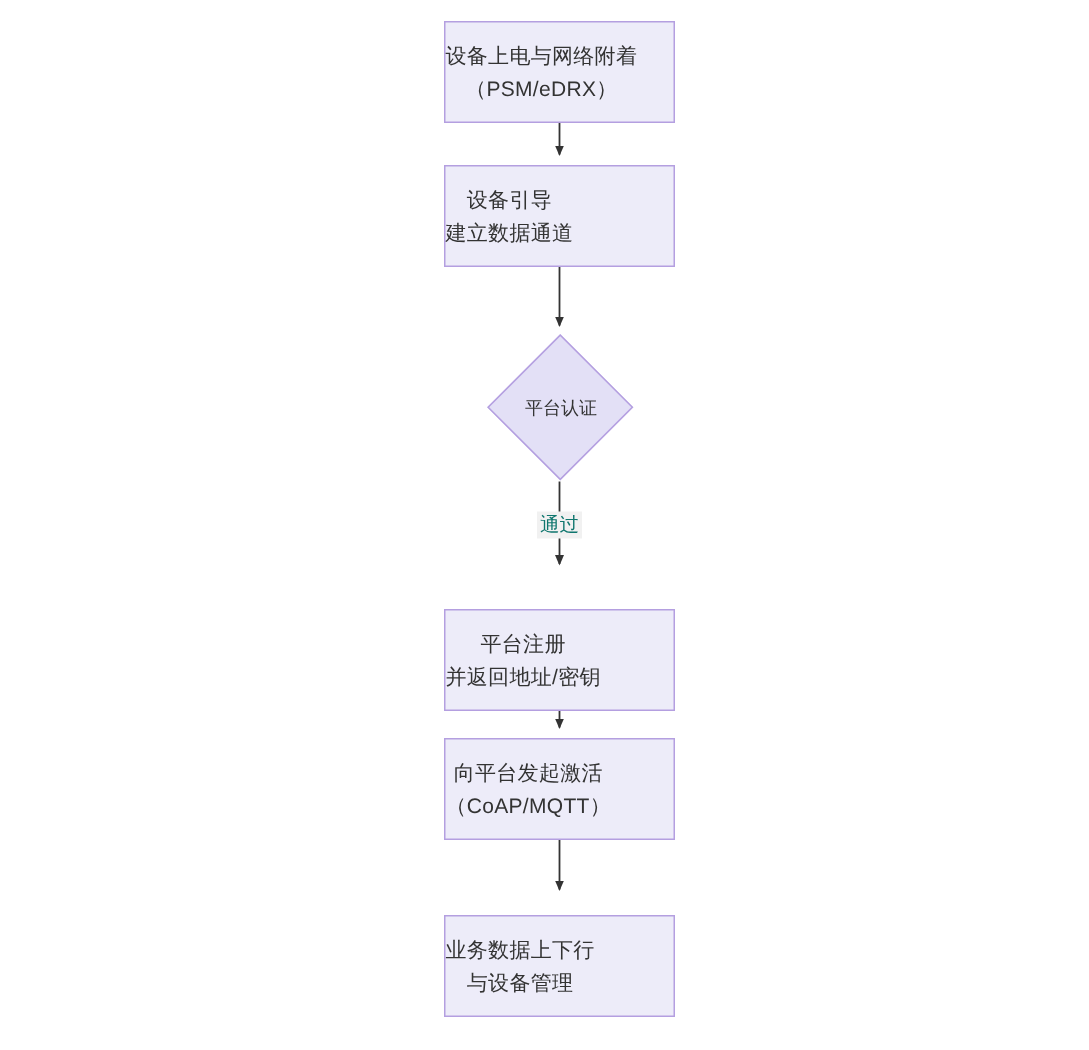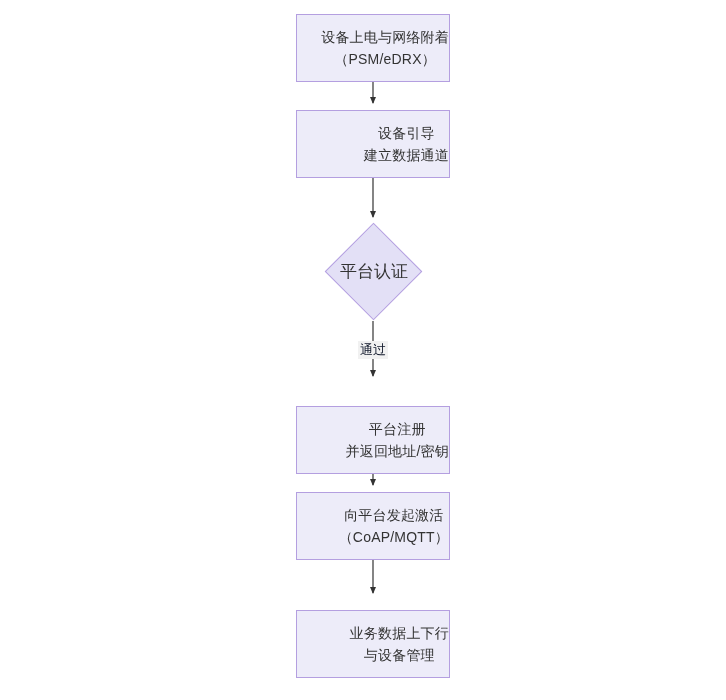--- a/index.html
+++ b/index.html
@@ -19,21 +19,21 @@
     left: 0;
     top: 0;
     width: 726px;
     height: 700px;
   }
   .node {
     position: absolute;
     box-sizing: border-box;
     display: flex;
     align-items: center;
-    justify-content: flex-end;
+    justify-content: flex-start;
     text-align: center;
     color: #333333;
     font-size: 14px;
     line-height: 22px;
     letter-spacing: 0.2px;
   }
   .node-rect {
     background: #edecf9;
     border: 1px solid #b49fe0;
     left: 296px;
@@ -65,28 +65,28 @@
   .node-diamond-label {
     position: absolute;
     left: 0;
     top: 0;
     width: 98px;
     height: 98px;
     display: flex;
     align-items: center;
     justify-content: center;
     color: #333333;
-    font-size: 17px;
+    font-size: 12px;
     line-height: 22px;
     text-align: center;
   }
   .edge-label {
     position: absolute;
     background: #f1f1f1;
-    color: #0f172a;
+    color: #0f766e;
     font-size: 13px;
     line-height: 16px;
     padding: 1px 2px;
     white-space: nowrap;
     transform: translateX(-50%);
   }
   #n1 { top: 14px; }
   #n2 { top: 110px; }
   #n4 { top: 406px; }
   #n5 { top: 492px; }

